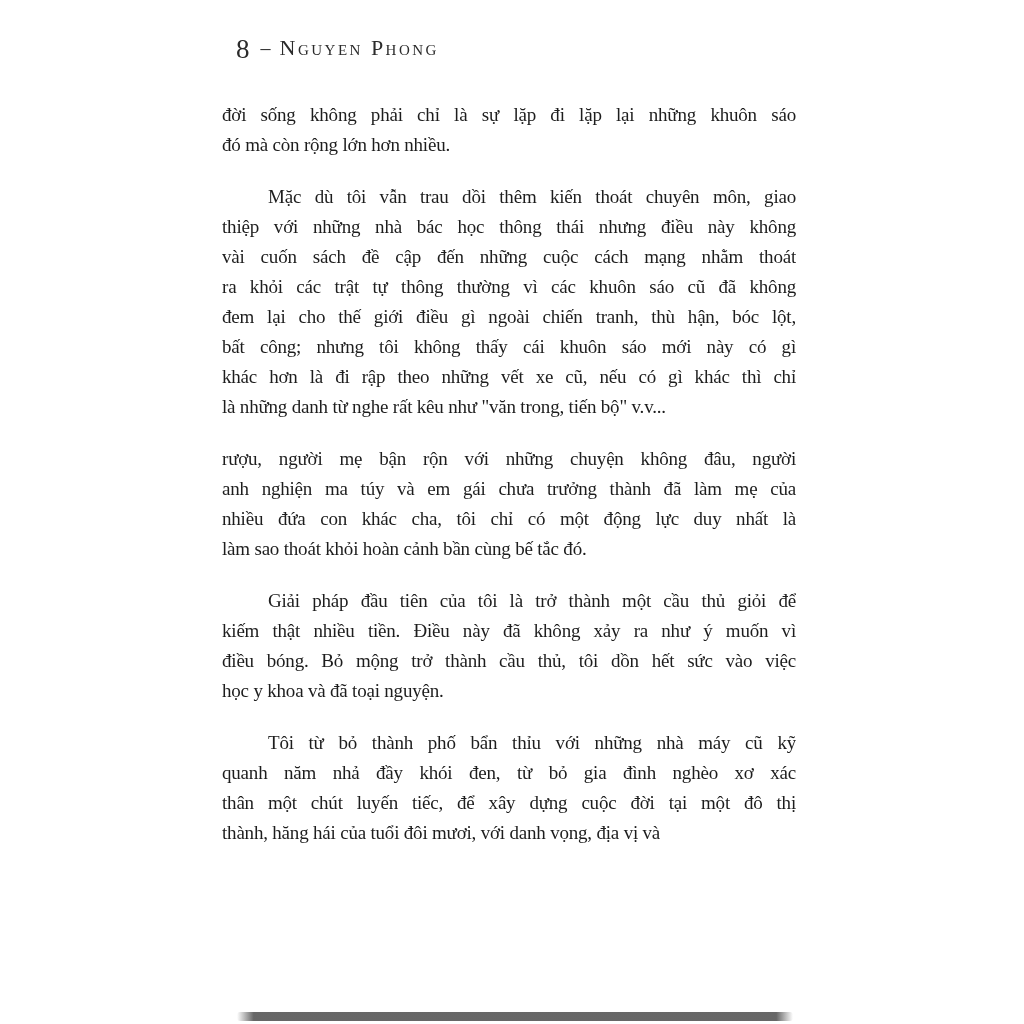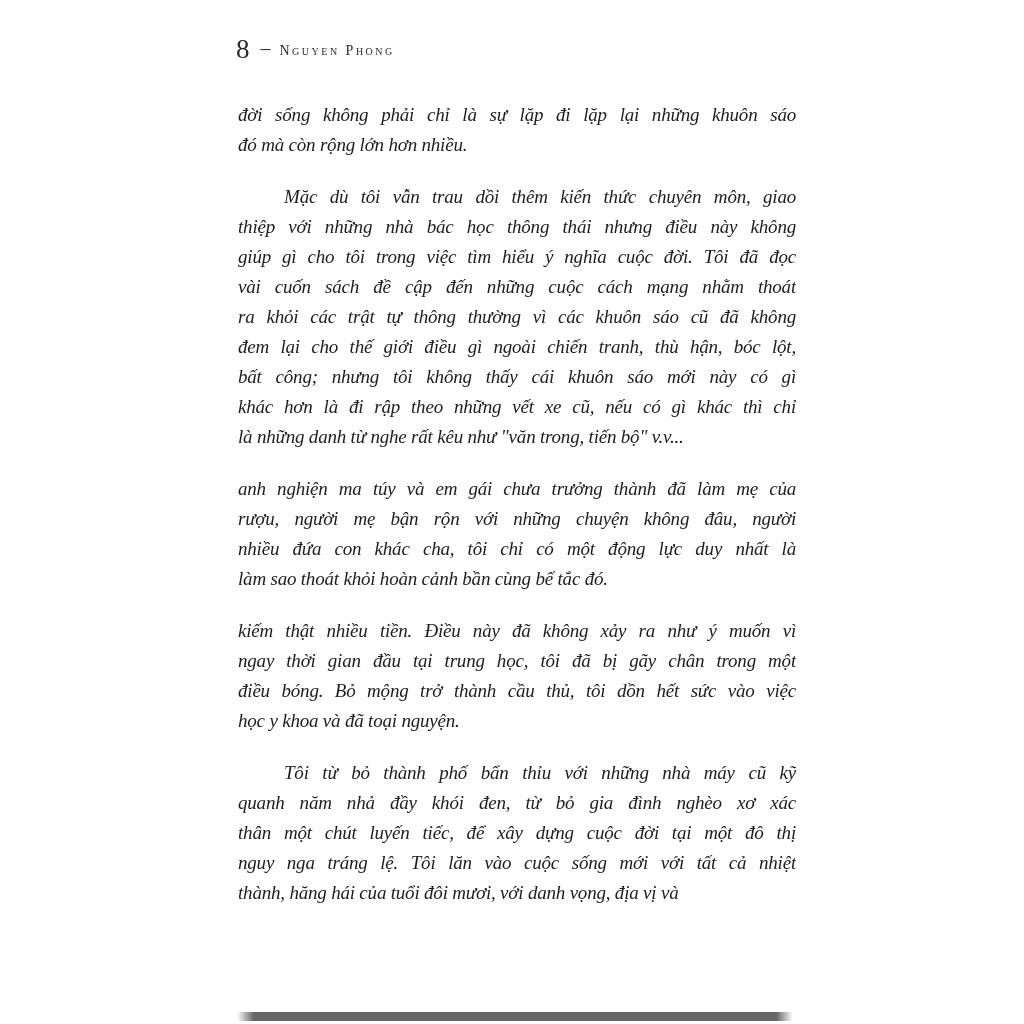--- a/index.html
+++ b/index.html
@@ -24,30 +24,30 @@
     white-space:nowrap;
   }
   .pagenum{
     font-size:27px;line-height:27px;vertical-align:baseline;
   }
   .sep{
     font-size:20px;margin:0 9px 0 11px;position:relative;top:-3px;
   }
   .author{
     font-variant:small-caps;
-    font-size:14px;letter-spacing:2.5px;
+    font-size:22px;letter-spacing:2.5px;
     position:relative;top:-3px;
   }
   
   .textblock{
     position:absolute;left:222px;top:100px;width:574px;
     font-size:19px;letter-spacing:-0.2px;
     overflow:hidden;
   }
-  .para{margin:0 0 22px 16px;font-style:italic;}
+  .para{margin:0 0 22px 0;}
   .line{
     line-height:30px;height:30px;
     white-space:nowrap;
     text-align:justify;
     text-align-last:justify;
   }
   .line.last{text-align-last:left;}
   .para.indent .line.first{text-indent:46px;}
   
   .bottom-shadow{
@@ -69,46 +69,44 @@
   <div class="header">
     <span class="pagenum">8</span><span class="sep">–</span><span class="author">Nguyen Phong</span>
   </div>
 
   <div class="textblock" id="text-body">
       <div class="para">
         <div class="line first">đời sống không phải chỉ là sự lặp đi lặp lại những khuôn sáo</div>
         <div class="line last">đó mà còn rộng lớn hơn nhiều.</div>
       </div>
       <div class="para indent">
-        <div class="line first">Mặc dù tôi vẫn trau dồi thêm kiến thức chuyên môn, giao</div>
+        <div class="line first">Mặc dù tôi vẫn trau dồi thêm kiến thoát chuyên môn, giao</div>
         <div class="line">thiệp với những nhà bác học thông thái nhưng điều này không</div>
-        <div class="line">giúp gì cho tôi trong việc tìm hiểu ý nghĩa cuộc đời. Tôi đã đọc</div>
         <div class="line">vài cuốn sách đề cập đến những cuộc cách mạng nhằm thoát</div>
         <div class="line">ra khỏi các trật tự thông thường vì các khuôn sáo cũ đã không</div>
         <div class="line">đem lại cho thế giới điều gì ngoài chiến tranh, thù hận, bóc lột,</div>
         <div class="line">bất công; nhưng tôi không thấy cái khuôn sáo mới này có gì</div>
         <div class="line">khác hơn là đi rập theo những vết xe cũ, nếu có gì khác thì chỉ</div>
         <div class="line last">là những danh từ nghe rất kêu như "văn trong, tiến bộ" v.v...</div>
       </div>
       <div class="para indent">
+        <div class="line">rượu, người mẹ bận rộn với những chuyện không đâu, người</div>
         <div class="line">anh nghiện ma túy và em gái chưa trưởng thành đã làm mẹ của</div>
-        <div class="line">rượu, người mẹ bận rộn với những chuyện không đâu, người</div>
         <div class="line">nhiều đứa con khác cha, tôi chỉ có một động lực duy nhất là</div>
         <div class="line last">làm sao thoát khỏi hoàn cảnh bần cùng bế tắc đó.</div>
       </div>
       <div class="para indent">
+        <div class="line first">Giải pháp đầu tiên của tôi là trở thành một cầu thủ giỏi để</div>
         <div class="line">kiếm thật nhiều tiền. Điều này đã không xảy ra như ý muốn vì</div>
-        <div class="line">ngay thời gian đầu tại trung học, tôi đã bị gãy chân trong một</div>
         <div class="line">điều bóng. Bỏ mộng trở thành cầu thủ, tôi dồn hết sức vào việc</div>
         <div class="line last">học y khoa và đã toại nguyện.</div>
       </div>
       <div class="para indent">
         <div class="line first">Tôi từ bỏ thành phố bẩn thỉu với những nhà máy cũ kỹ</div>
         <div class="line">quanh năm nhả đầy khói đen, từ bỏ gia đình nghèo xơ xác</div>
         <div class="line">thân một chút luyến tiếc, để xây dựng cuộc đời tại một đô thị</div>
-        <div class="line">nguy nga tráng lệ. Tôi lăn vào cuộc sống mới với tất cả nhiệt</div>
         <div class="line last">thành, hăng hái của tuổi đôi mươi, với danh vọng, địa vị và</div>
       </div>
     </div>
 
   <div class="bottom-shadow"></div>
 
 </div>
 
 </body></html>

